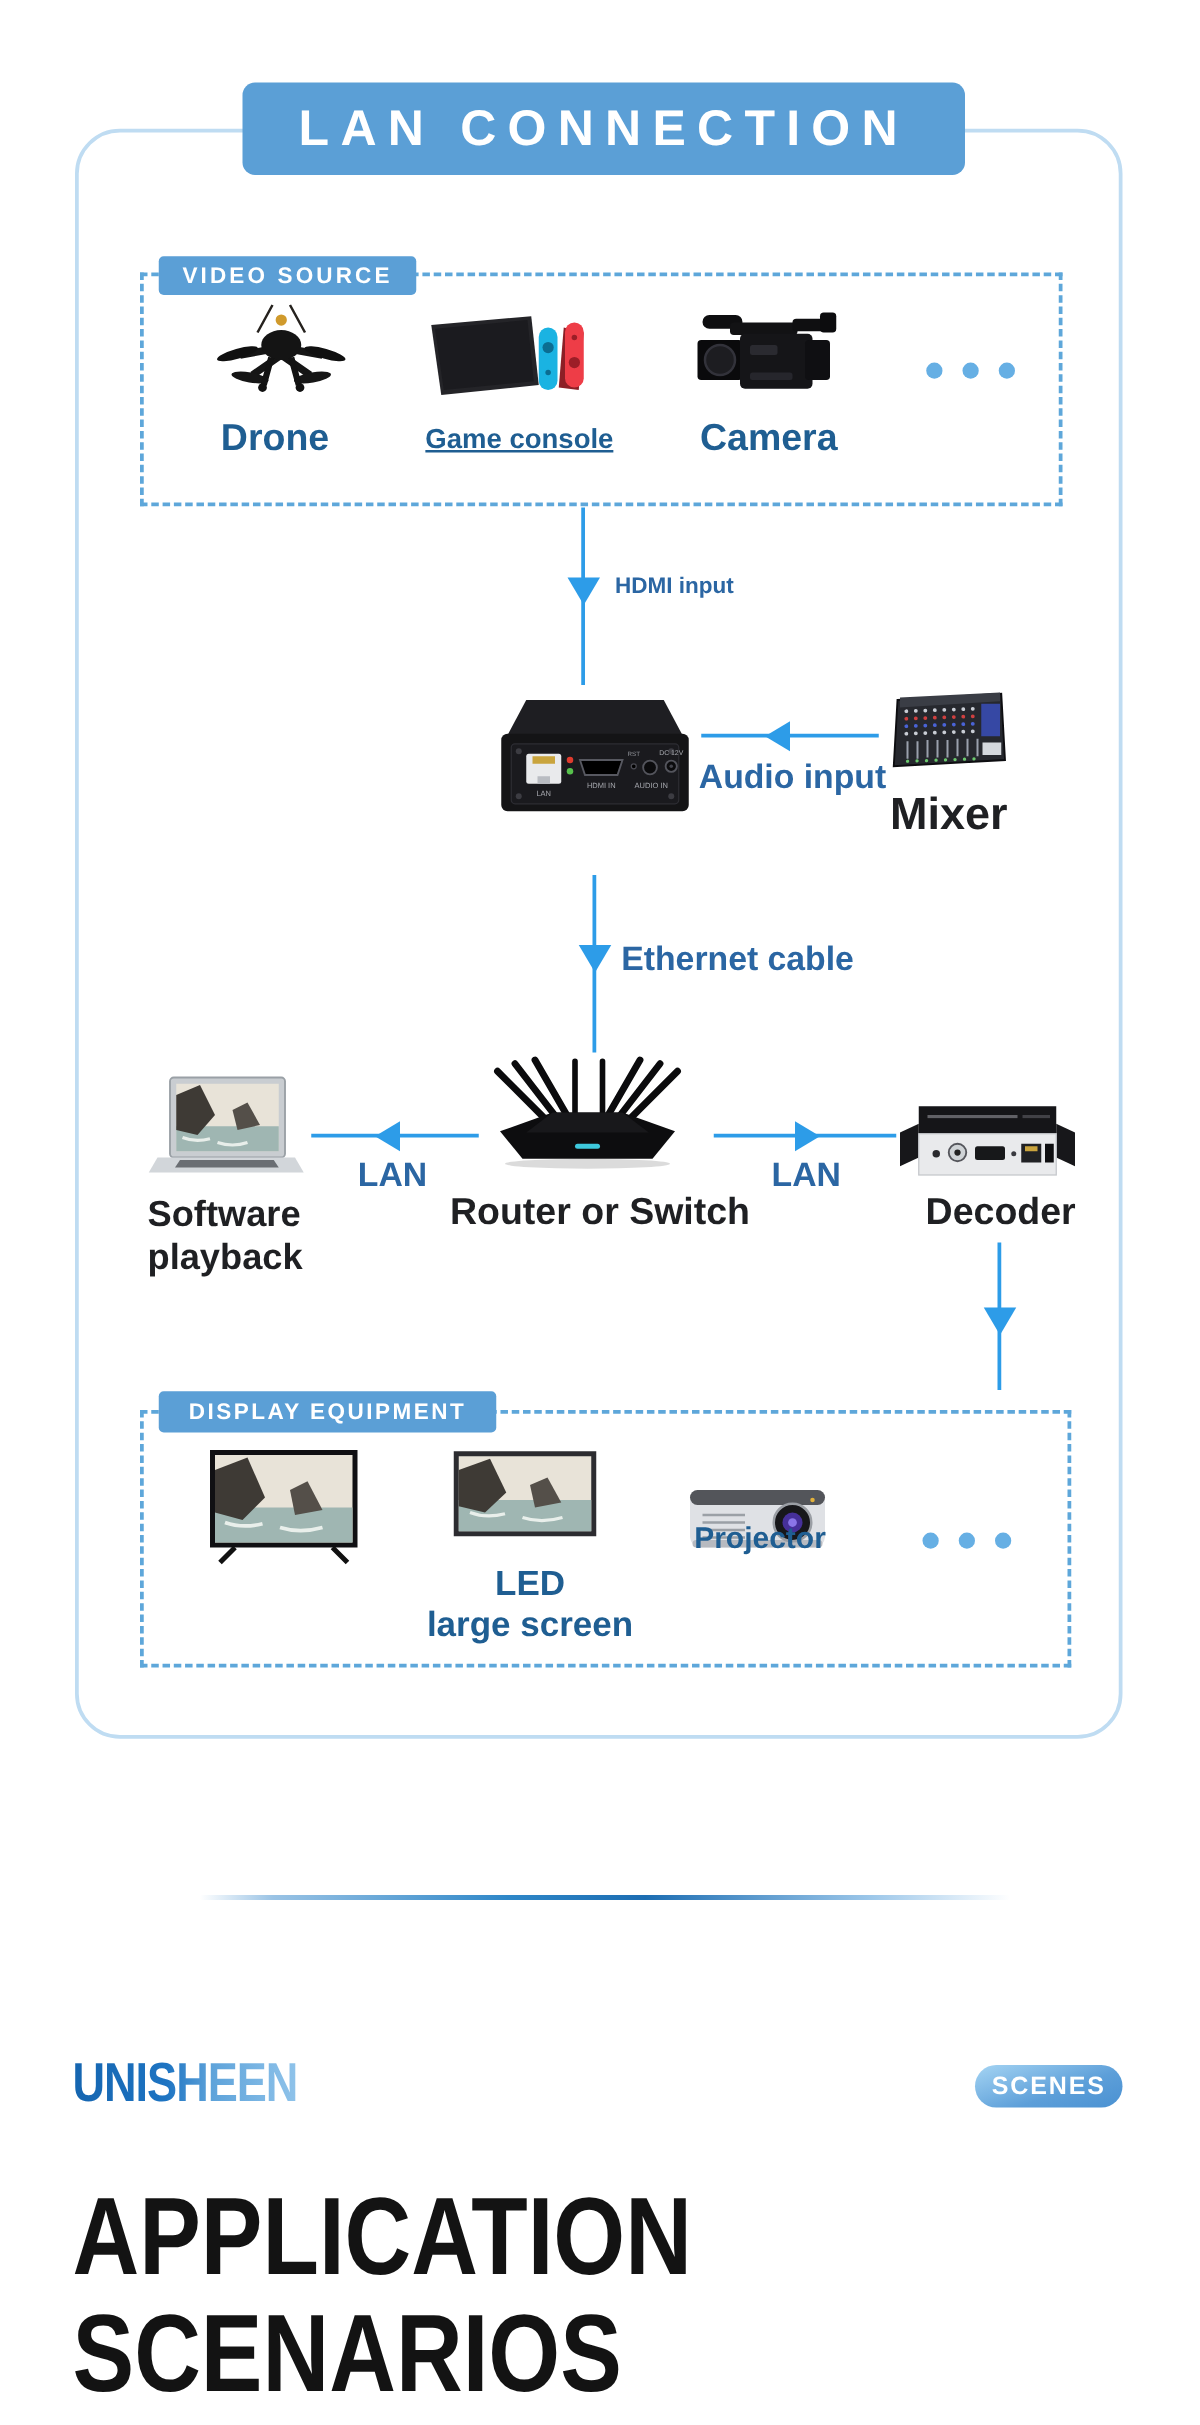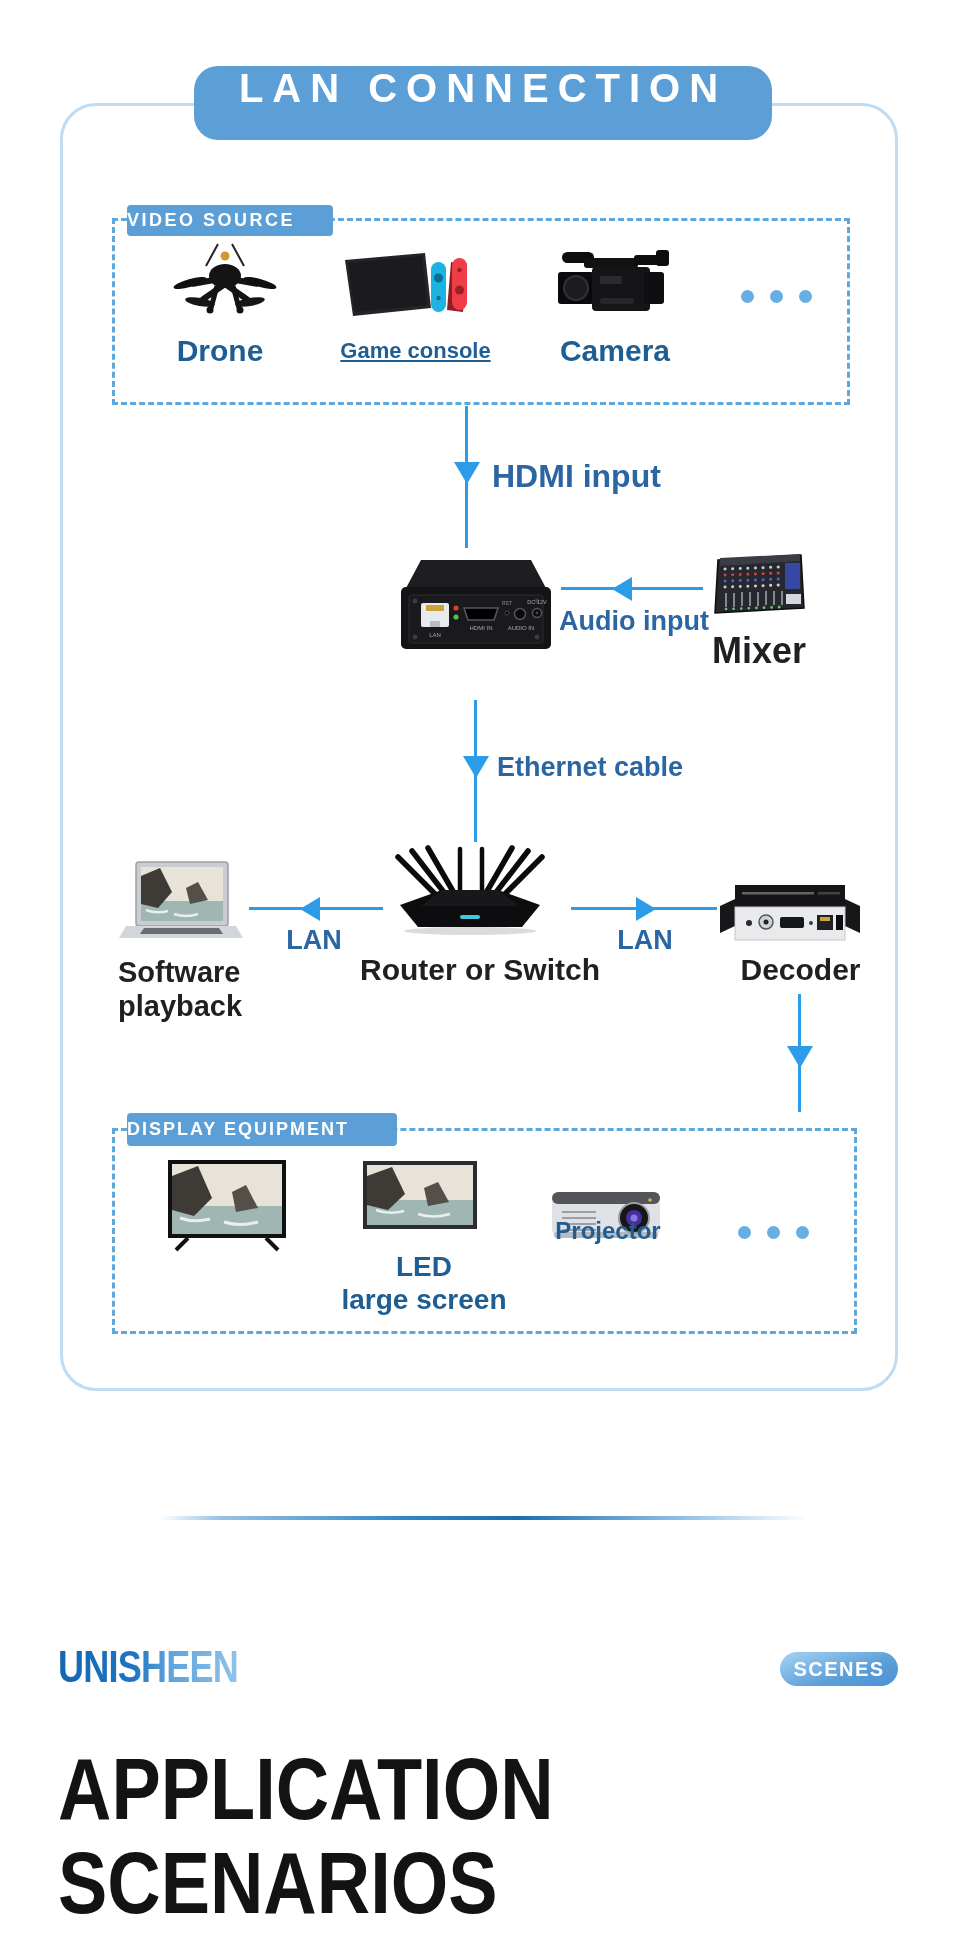--- a/index.html
+++ b/index.html
@@ -4,28 +4,28 @@
 <style>
   html,body{margin:0;padding:0;background:#ffffff;}
   .canvas{position:relative;width:960px;height:1940px;background:#ffffff;overflow:hidden;
           font-family:"Liberation Sans","DejaVu Sans",sans-serif;}
   .abs{position:absolute;}
 
   
   .frame{left:60px;top:103px;width:832px;height:1282px;border:3px solid #BFDCF2;border-radius:36px;}
 
   
-  .banner{left:194px;top:66px;width:578px;height:74px;background:#5B9FD6;border-radius:24px;
-          display:flex;justify-content:center;z-index:3;}
+  .banner{left:194px;top:66px;width:578px;height:74px;background:#5B9FD6;border-radius:10px;
+          display:flex;align-items:center;justify-content:center;z-index:3;}
   .banner span{color:#fff;font-weight:bold;font-size:40px;letter-spacing:9px;}
 
   
   .dashed{border:3px dashed #5EA7DA;background:transparent;}
   .grp-label{background:#5B9FD6;color:#fff;font-weight:bold;display:flex;align-items:center;
-             justify-content:flex-start;border-radius:4px;z-index:4;}
+             justify-content:center;border-radius:4px;z-index:4;}
 
   .item-label{color:#1F5E92;font-weight:600;text-align:center;line-height:34px;}
   .dev-label{color:#1f2023;font-weight:600;text-align:center;}
   .conn-label{color:#2B66A3;font-weight:600;}
 
   .vline,.hline{background:#2D9CE8;z-index:2;}
   .arr-down{width:0;height:0;border-left:13px solid transparent;border-right:13px solid transparent;
             border-top:22px solid #2D9CE8;z-index:2;}
   .arr-left{width:0;height:0;border-top:12px solid transparent;border-bottom:12px solid transparent;
             border-right:20px solid #2D9CE8;z-index:2;}
@@ -110,21 +110,21 @@
       <i></i>
       <i></i>
     </div>
 
   <div class="abs item-label" style="left:150px;top:334px;width:140px;font-size:30px;">Drone</div>
   <div class="abs item-label" style="left:328px;top:334px;width:175px;font-size:22px;text-decoration:underline;">Game console</div>
   <div class="abs item-label" style="left:545px;top:334px;width:140px;font-size:30px;">Camera</div>
 
   <div class="abs vline" style="left:465px;top:406px;width:3px;height:142px;"></div>
   <div class="abs arr-down" style="left:454px;top:462px;"></div>
-  <div class="abs conn-label" style="left:492px;top:458px;font-size:32px;">HDMI input</div>
+  <div class="abs conn-label" style="left:492px;top:458px;font-size:18px;">HDMI input</div>
 
   <svg class="abs" style="left:397px;top:556px;" width="158" height="100" viewBox="0 0 158 100">
     <polygon points="24,4 134,4 150,34 8,34" fill="#1e1e22"></polygon>
     <rect x="4" y="31" width="150" height="62" rx="5" fill="#141416"></rect>
     <rect x="12" y="39" width="134" height="48" rx="3" fill="#1a1a1e" stroke="#2d2d33" stroke-width="1"></rect>
     <circle cx="18" cy="45" r="2.4" fill="#3c3c42"></circle>
       <circle cx="140" cy="45" r="2.4" fill="#3c3c42"></circle>
     <circle cx="18" cy="81" r="2.4" fill="#3c3c42"></circle>
       <circle cx="140" cy="81" r="2.4" fill="#3c3c42"></circle>
     <rect x="24" y="47" width="28" height="24" rx="2" fill="#e9eaec"></rect>

